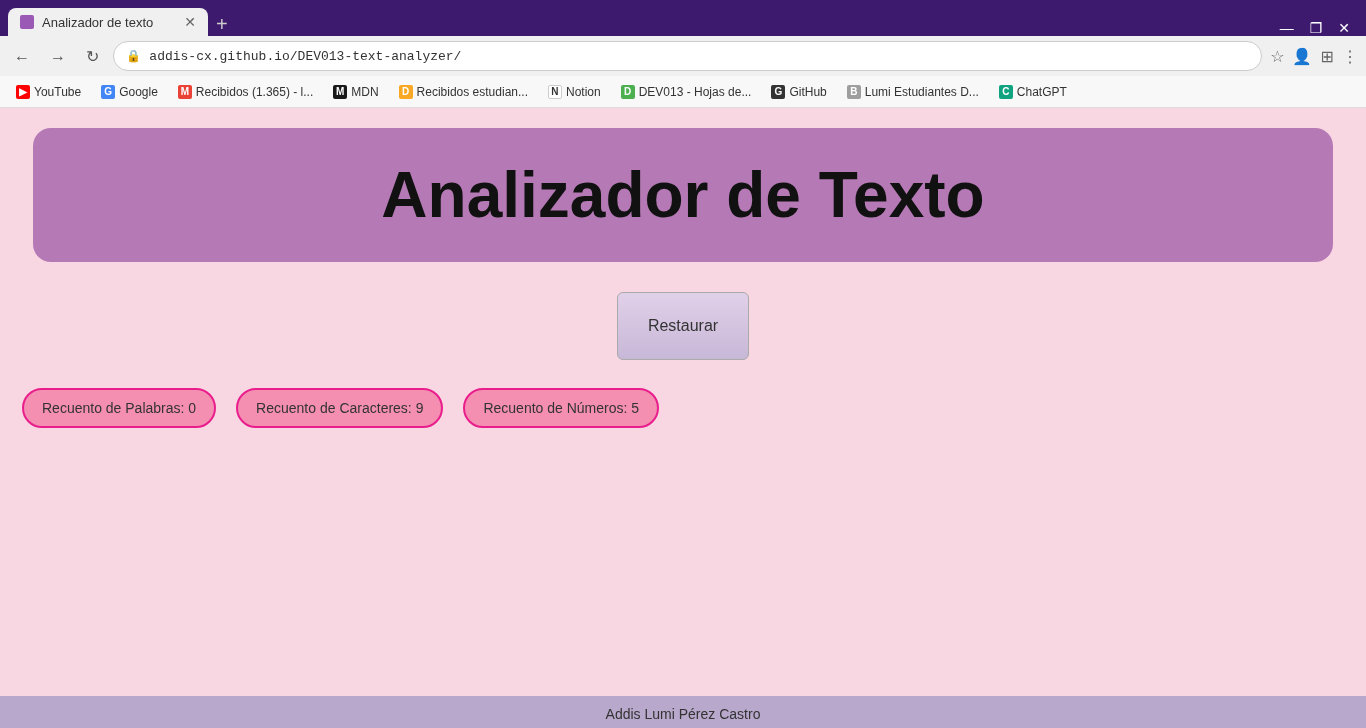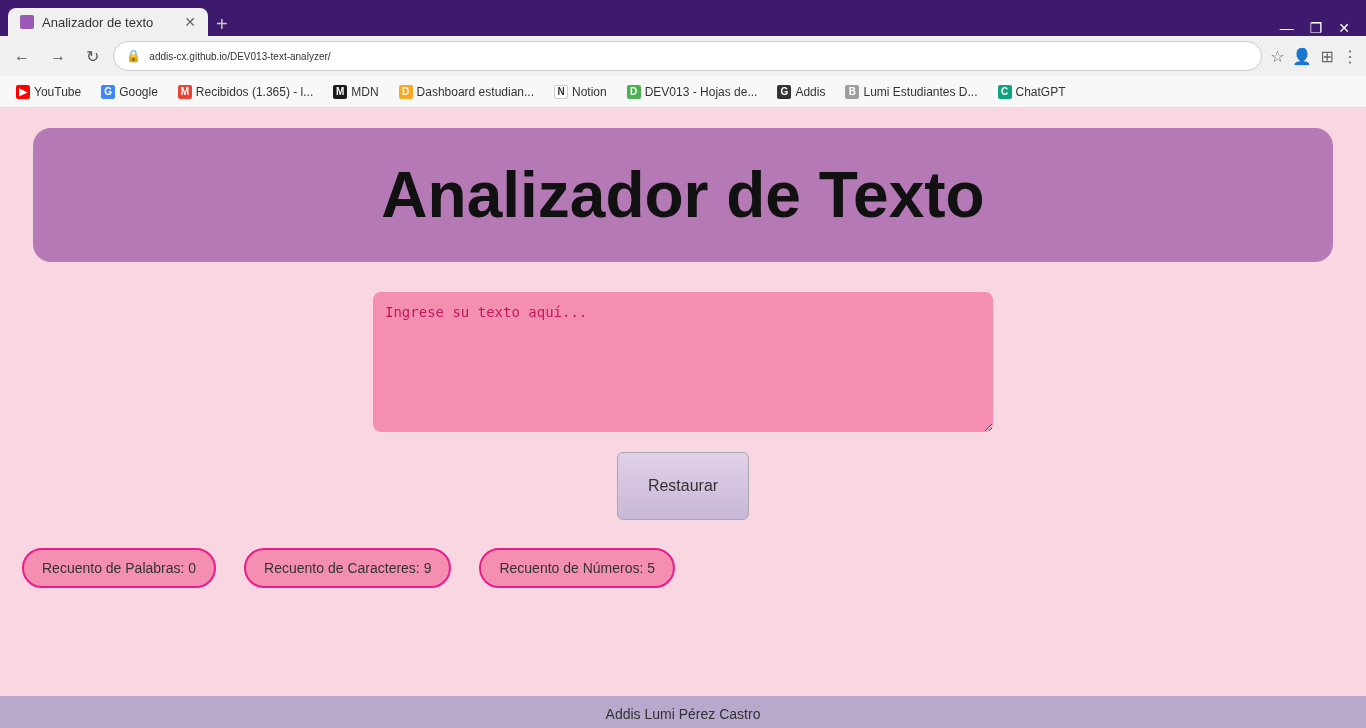--- a/index.html
+++ b/index.html
@@ -80,25 +80,26 @@
       align-items: center;
       background: #fff;
       border: 1px solid #ccc;
       border-radius: 20px;
       padding: 4px 12px;
       gap: 8px;
       height: 30px;
     }
     .nav-url-text {
       flex: 1;
-      font-size: 10px;
+      font-size: 13px;
       color: #333;
       border: none;
       outline: none;
       background: transparent;
+      font-family: Liberation Mono, monospace;
     }
     .nav-icons {
       display: flex;
       gap: 8px;
       color: #666;
       font-size: 16px;
     }
     .nav-icons span { cursor: pointer; }
     .lock-icon { color: #888; font-size: 12px; }
 
@@ -200,21 +201,21 @@
       border: 1px solid #aaa;
       border-radius: 6px;
       font-size: 16px;
       color: #333;
       cursor: pointer;
     }
 
     .stats-row {
       display: flex;
       flex-wrap: wrap;
-      gap: 16px;
+      gap: 8px;
       width: 100%;
       justify-content: flex-start;
       align-items: center;
     }
     .stat-badge {
       background: #f48fb1;
       border: 2px solid #e91e8c;
       border-radius: 20px;
       padding: 10px 18px;
       font-size: 14px;
@@ -283,53 +284,50 @@
     <div class="bookmark-item">
       <span class="bookmark-favicon bm-gmail">M</span>
       <span>Recibidos (1.365) - l...</span>
     </div>
     <div class="bookmark-item">
       <span class="bookmark-favicon bm-mdn">M</span>
       <span>MDN</span>
     </div>
     <div class="bookmark-item">
       <span class="bookmark-favicon bm-dashboard">D</span>
-      <span>Dashboard estudian...</span>
+      <span>Recibidos estudian...</span>
     </div>
     <div class="bookmark-item">
       <span class="bookmark-favicon bm-notion">N</span>
       <span>Notion</span>
     </div>
     <div class="bookmark-item">
       <span class="bookmark-favicon bm-dev013">D</span>
       <span>DEV013 - Hojas de...</span>
     </div>
     <div class="bookmark-item">
       <span class="bookmark-favicon bm-github">G</span>
-      <span>Addis</span>
+      <span>GitHub</span>
     </div>
     <div class="bookmark-item">
       <span class="bookmark-favicon bm-book">B</span>
       <span>Lumi Estudiantes D...</span>
     </div>
     <div class="bookmark-item">
       <span class="bookmark-favicon bm-chatgpt">C</span>
       <span>ChatGPT</span>
     </div>
   </div>
 </div>
 
 <div class="page-content">
   <div class="hero-banner">
     <h1 class="hero-title">Analizador de Texto</h1>
   </div>
 
-  <div class="text-area-container">
-    <textarea class="main-textarea" placeholder="Ingrese su texto aquí..." style=""></textarea>
-  </div>
 
   <button class="restore-btn">Restaurar</button>
 
   <div class="stats-row">
     <div class="stat-badge">
       <span>Recuento de Palabras: 0</span>
     </div>
     <div class="stat-badge">
       <span>Recuento de Caracteres: 9</span>
     </div>

